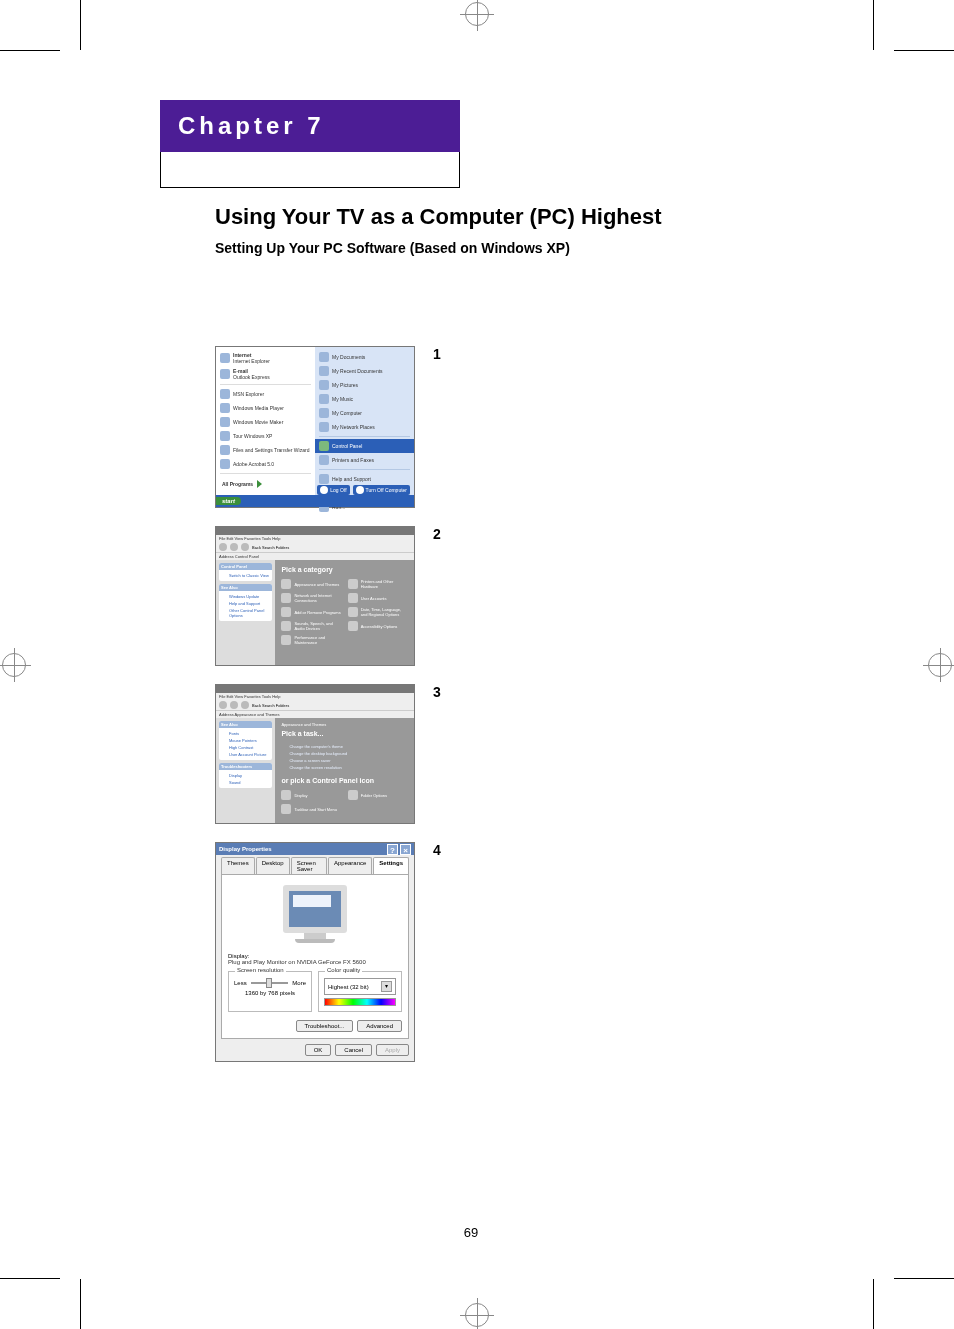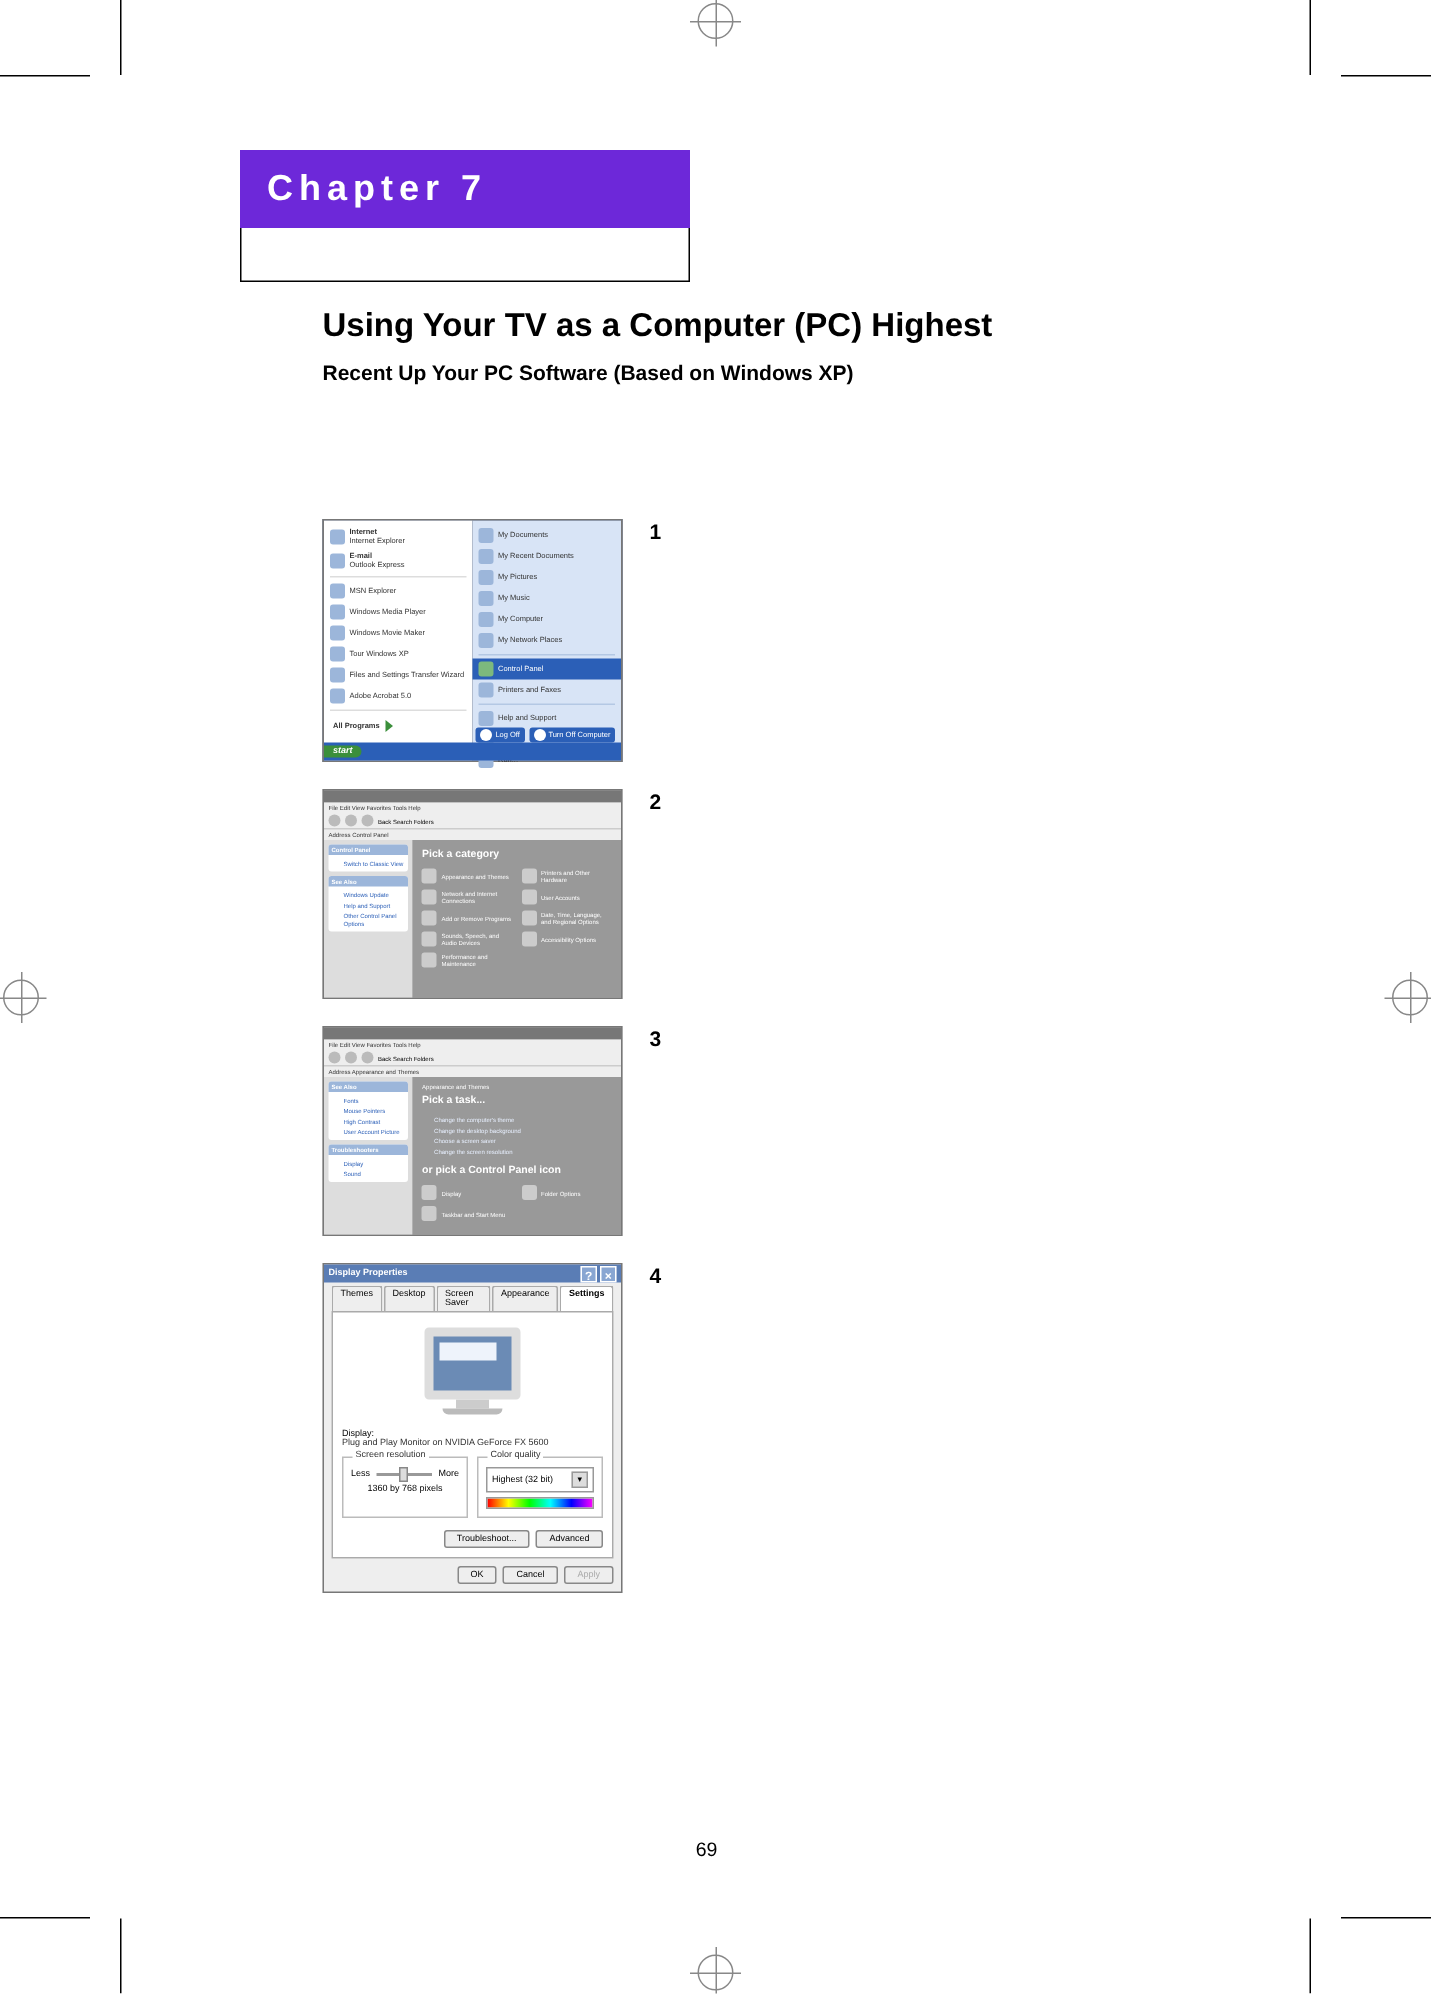--- a/index.html
+++ b/index.html
@@ -10,21 +10,21 @@
 .crop.h { height: 1px; }
 .crop.v { width: 1px; }
 .registration { position: absolute; width: 24px; height: 24px; border: 1px solid #888; border-radius: 50%; }
 .registration::before, .registration::after { content: ""; position: absolute; background: #888; }
 .registration::before { left: -6px; right: -6px; top: 50%; height: 1px; }
 .registration::after { top: -6px; bottom: -6px; left: 50%; width: 1px; }
 
 .page-frame { position: absolute; top: 60px; left: 80px; width: 794px; height: 1200px; }
 
 .chapter-block { margin-top: 40px; margin-left: 80px; width: 300px; }
-.chapter-bar { background: #6d28d9; color: #fff; font-size: 24px; font-weight: bold; letter-spacing: 4px; padding: 12px 18px; font-family: Arial, sans-serif; }
+.chapter-bar { background: #4c1d95; color: #fff; font-size: 24px; font-weight: bold; letter-spacing: 4px; padding: 12px 18px; font-family: Arial, sans-serif; }
 .chapter-underbox { border: 1px solid #000; border-top: none; height: 36px; }
 
 .content { margin-left: 135px; margin-top: 16px; width: 540px; }
 .title { font-size: 22px; font-weight: bold; margin-bottom: 10px; }
 .subtitle { font-size: 14px; font-weight: bold; margin-bottom: 90px; }
 
 .step { display: flex; align-items: flex-start; margin-bottom: 18px; }
 .step .shot { width: 200px; border: 1px solid #777; position: relative; flex-shrink: 0; }
 .step .num { font-size: 14px; font-weight: bold; margin-left: 18px; }
 
@@ -115,21 +115,21 @@
 
 <div class="page-frame">
 
   <div class="chapter-block">
     <div class="chapter-bar">Chapter 7</div>
     <div class="chapter-underbox"></div>
   </div>
 
   <div class="content">
     <div class="title">Using Your TV as a Computer (PC) Highest</div>
-    <div class="subtitle">Recent Up Your PC Software (Based on Windows XP)</div>
+    <div class="subtitle">Setting Up Your PC Software (Based on Windows XP)</div>
 
     <div class="step">
       <div class="shot shot1">
         <div class="left">
           <div class="item">
               <span class="ic"></span>
               <span><b>Internet</b><br><span>Internet Explorer</span></span>
             </div>
           <div class="item">
               <span class="ic"></span>

